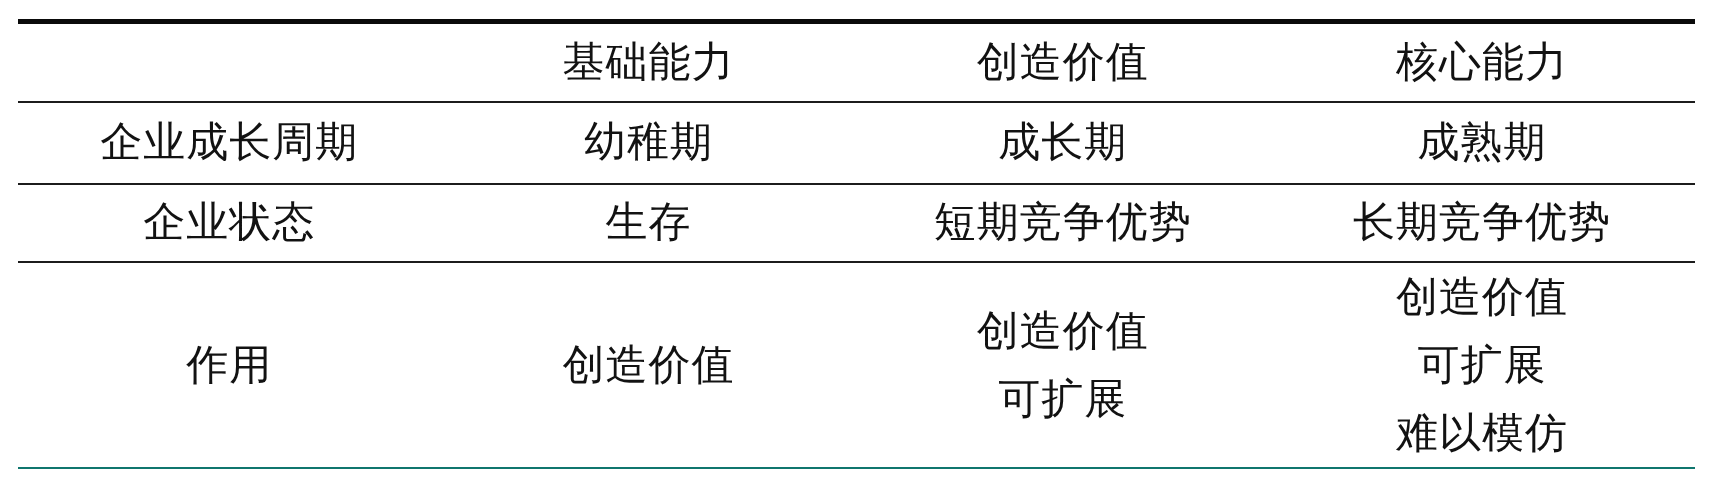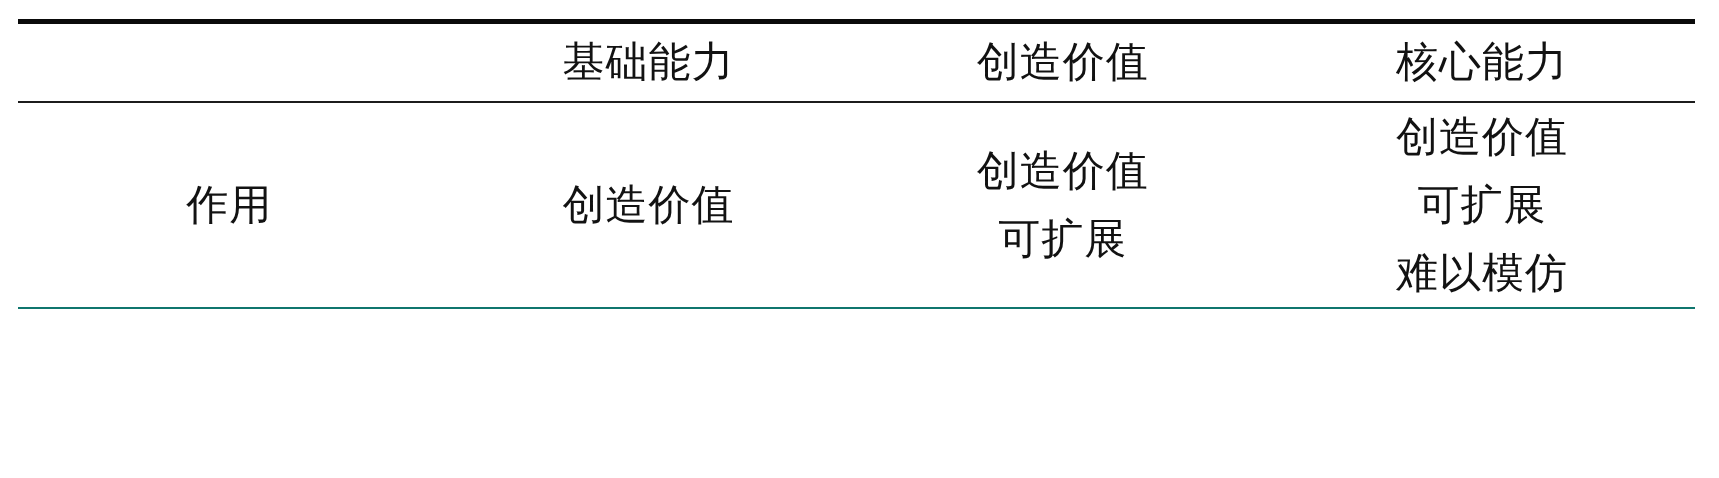--- a/index.html
+++ b/index.html
@@ -59,20 +59,32 @@
     </colgroup>
     <thead>
       <tr class="row-header">
         <th></th>
         <th>基础能力</th>
         <th>创造价值</th>
         <th>核心能力</th>
       </tr>
     </thead>
     <tbody>
+      <tr class="row-growth">
+        <td>企业成长周期</td>
+        <td>幼稚期</td>
+        <td>成长期</td>
+        <td>成熟期</td>
+      </tr>
+      <tr class="row-state">
+        <td>企业状态</td>
+        <td>生存</td>
+        <td>短期竞争优势</td>
+        <td>长期竞争优势</td>
+      </tr>
       <tr class="row-function">
         <td>作用</td>
         <td>创造价值</td>
         <td>创造价值
 可扩展</td>
         <td>创造价值
 可扩展
 难以模仿</td>
       </tr>
     </tbody>

